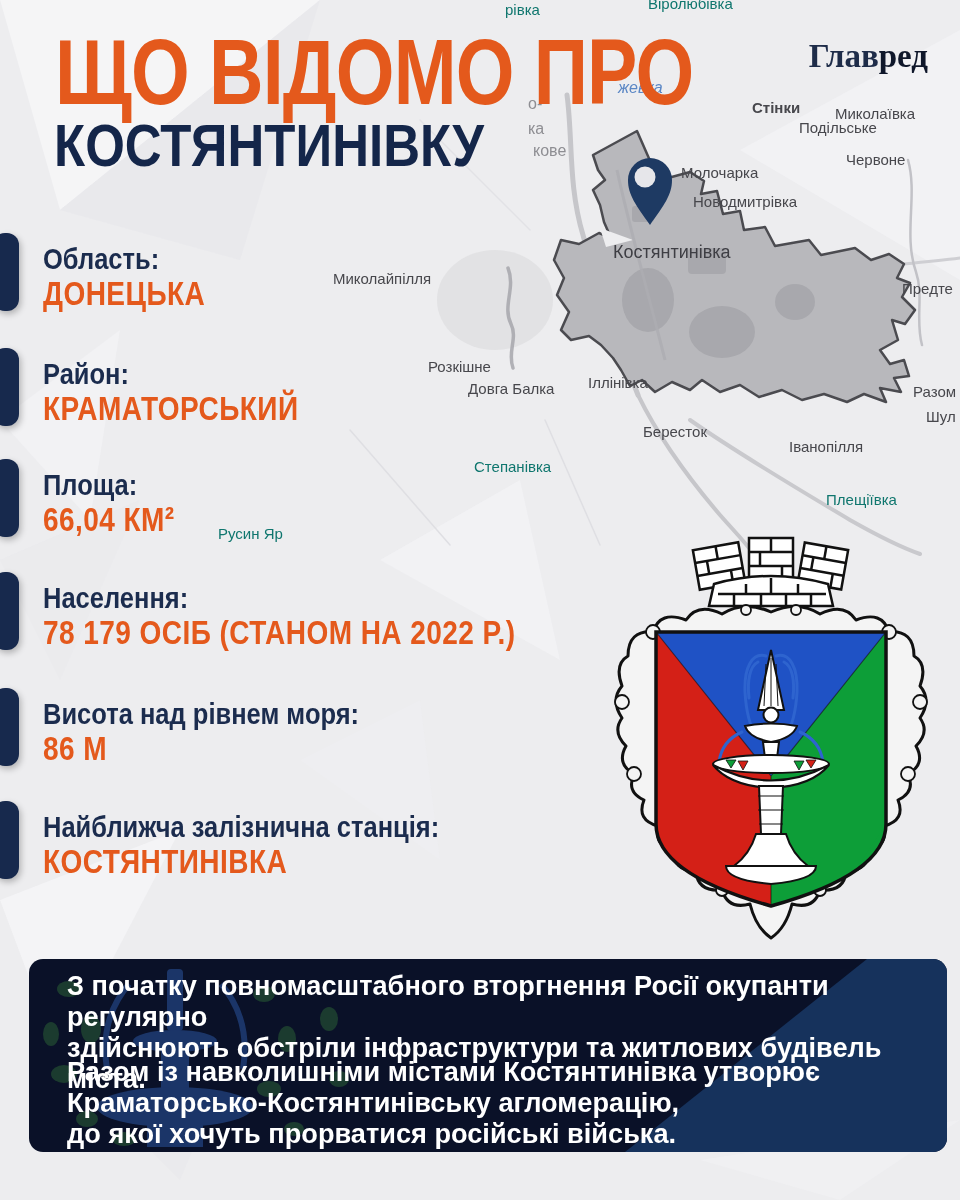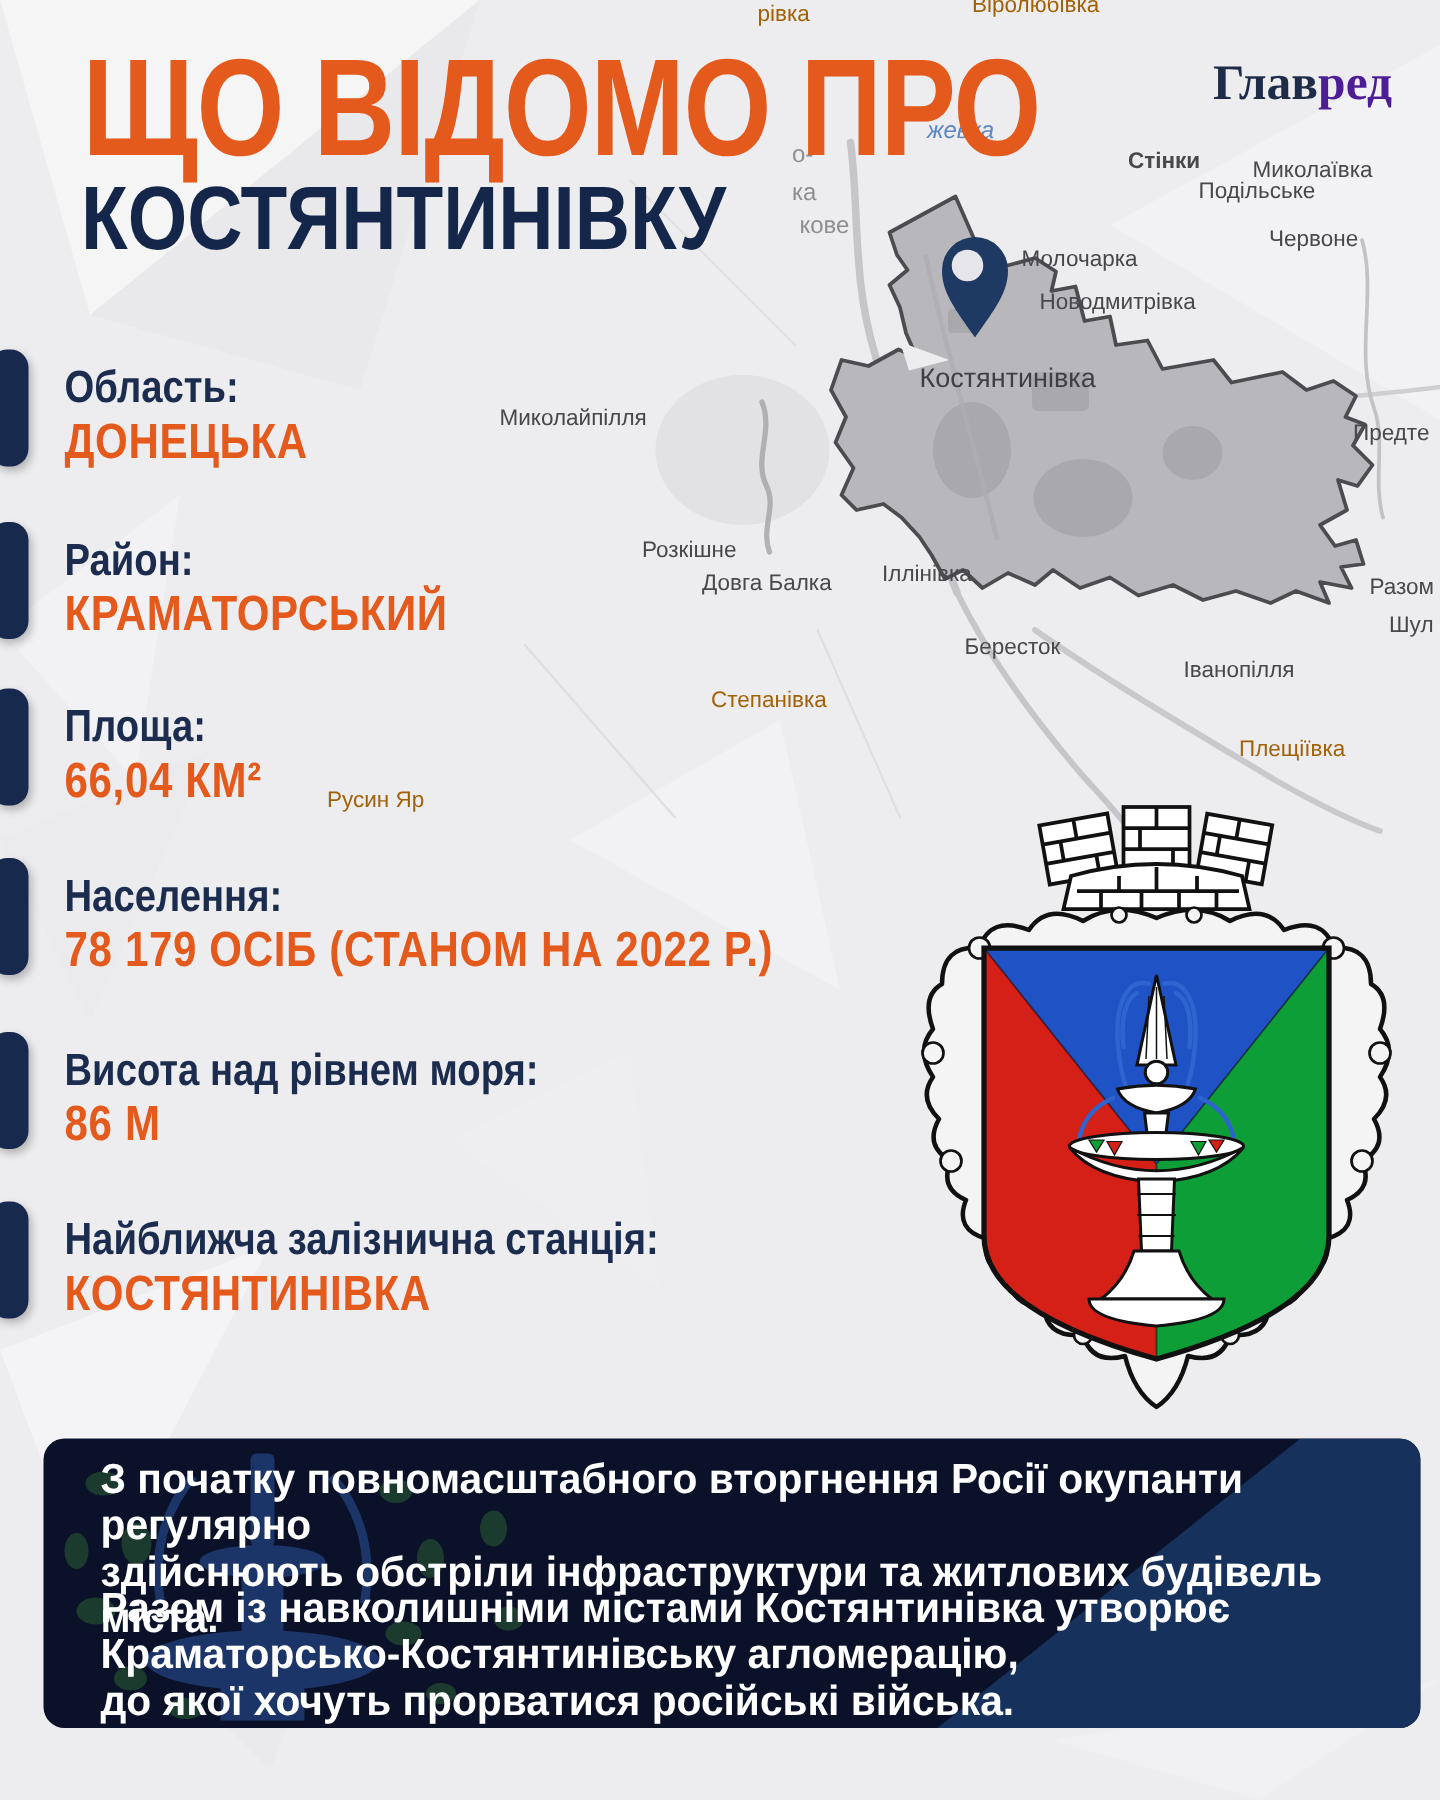--- a/index.html
+++ b/index.html
@@ -5,35 +5,35 @@
   html,body{margin:0;padding:0;}
   body{width:960px;height:1200px;overflow:hidden;background:#EDEDEF;
        font-family:"Liberation Sans",sans-serif;position:relative;}
   .page{position:absolute;inset:0;width:960px;height:1200px;overflow:hidden;}
   .layer{position:absolute;left:0;top:0;}
 
   
   .map-layer{position:absolute;left:0;top:0;width:960px;height:560px;z-index:1;}
   .maplabel{position:absolute;white-space:nowrap;font-size:15px;color:#47474C;}
   .maplabel.dark{color:#47474C;}
-  .maplabel.faint{color:#a16207;}
+  .maplabel.faint{color:#0f766e;}
   .maplabel.gray{color:#8E8E93;font-size:16px;}
   .maplabel.blue{color:#5B87C5;font-size:16px;}
   .maplabel.city{color:#3E3E44;font-size:18px;}
 
   
   .hdr{position:absolute;z-index:3;}
   .title1{left:55px;top:26px;font-size:92px;line-height:92px;font-weight:700;
           color:#E4591C;transform:scaleX(.82);transform-origin:left top;letter-spacing:-1px;}
   .title2{left:54px;top:116px;font-size:60px;line-height:60px;font-weight:700;
           color:#14264A;transform:scaleX(.85);transform-origin:left top;}
   .logo{right:32px;top:40px;font-family:"Liberation Serif",serif;font-weight:700;
         font-size:33px;line-height:33px;}
   .logo .lg1{color:#1E2C49;}
-  .logo .lg2{color:#4c1d95;}
+  .logo .lg2{color:#0f172a;}
 
   
   .fact{position:absolute;left:0;z-index:3;}
   .fact .bar{position:absolute;left:-7px;top:0;width:26px;height:78px;
              background:#17294D;border-radius:12px;box-shadow:2px 3px 6px rgba(0,0,0,.25);}
   .fact .txt{position:absolute;left:43px;top:9px;transform:scaleX(.85);
              transform-origin:left top;white-space:nowrap;}
   .fact .lab{font-size:30px;line-height:34px;font-weight:700;color:#1B2C4E;}
   .fact .val{font-size:33px;line-height:36px;font-weight:700;color:#E4591C;letter-spacing:.5px;}
 

